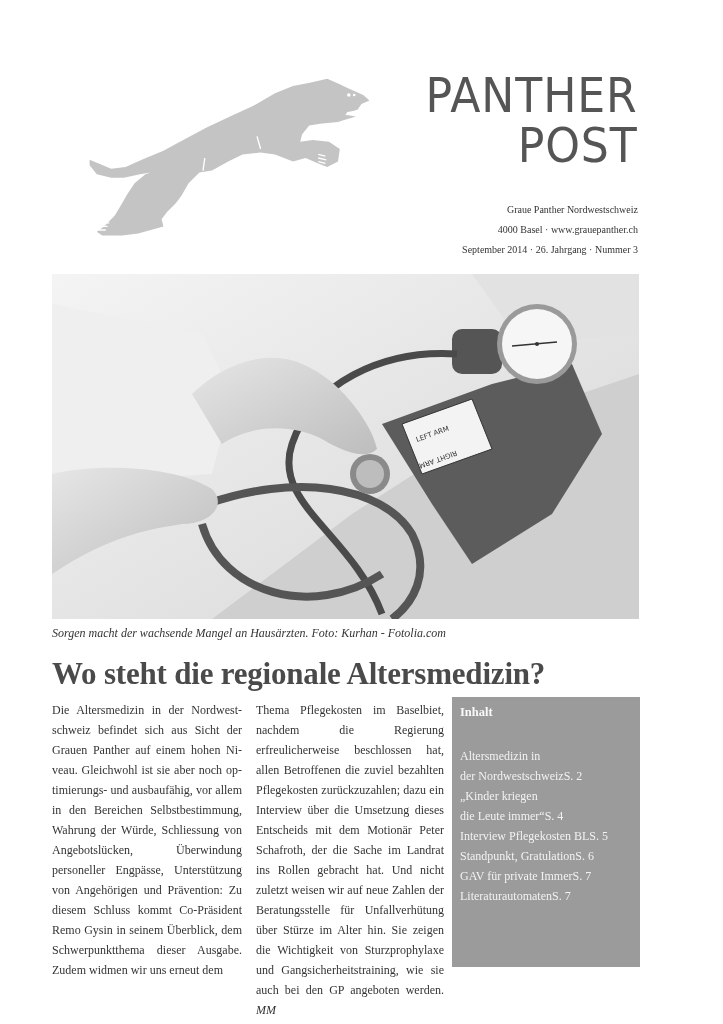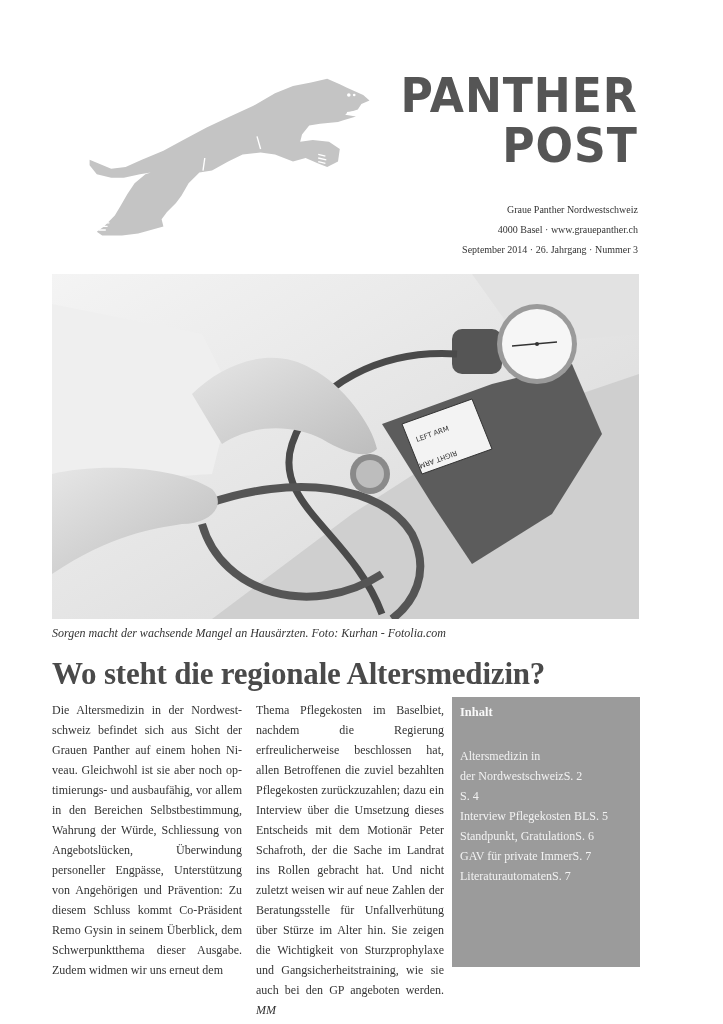--- a/index.html
+++ b/index.html
@@ -2,21 +2,21 @@
 <html><head>
   <meta charset="utf-8">
   <style>
     html, body { margin: 0; padding: 0; background: #ffffff; }
     body { width: 723px; height: 1024px; position: relative; overflow: hidden;
            font-family: "Liberation Serif", "DejaVu Serif", serif; color: #3a3a3a; }
 
     .panther-logo { position: absolute; left: 70px; top: 68px; width: 320px; height: 180px; }
 
     .masthead { position: absolute; right: 85px; top: 70px; text-align: right;
-                font-family: "DejaVu Sans", "Liberation Sans", sans-serif; font-weight: bold;
+                font-family: "DejaVu Sans", "Liberation Sans", sans-serif; font-weight: normal;
                 color: #555555; letter-spacing: 1px; }
     .masthead .line1 { font-size: 48px; line-height: 50px; transform: scaleX(0.92); transform-origin: right; }
     .masthead .line2 { font-size: 48px; line-height: 50px; transform: scaleX(0.92); transform-origin: right; }
 
     .pubinfo { position: absolute; right: 85px; top: 200px; text-align: right;
                font-size: 10px; line-height: 20px; color: #333; }
 
     .photo { position: absolute; left: 52px; top: 274px; width: 587px; height: 345px; overflow: hidden;
              background: #dcdcdc; }
 
@@ -123,20 +123,22 @@
 </div>
 
 <div class="toc">
   <div class="title">Inhalt</div>
   <div class="row">
     <span class="label">Altersmedizin in
 der Nordwestschweiz</span>
     <span class="page">S. 2</span>
   </div>
   <div class="row">
+    <span class="label">„Kinder kriegen
+die Leute immer“</span>
     <span class="page">S. 4</span>
   </div>
   <div class="row">
     <span class="label">Interview Pflegekosten BL</span>
     <span class="page">S. 5</span>
   </div>
   <div class="row">
     <span class="label">Standpunkt, Gratulation</span>
     <span class="page">S. 6</span>
   </div>

